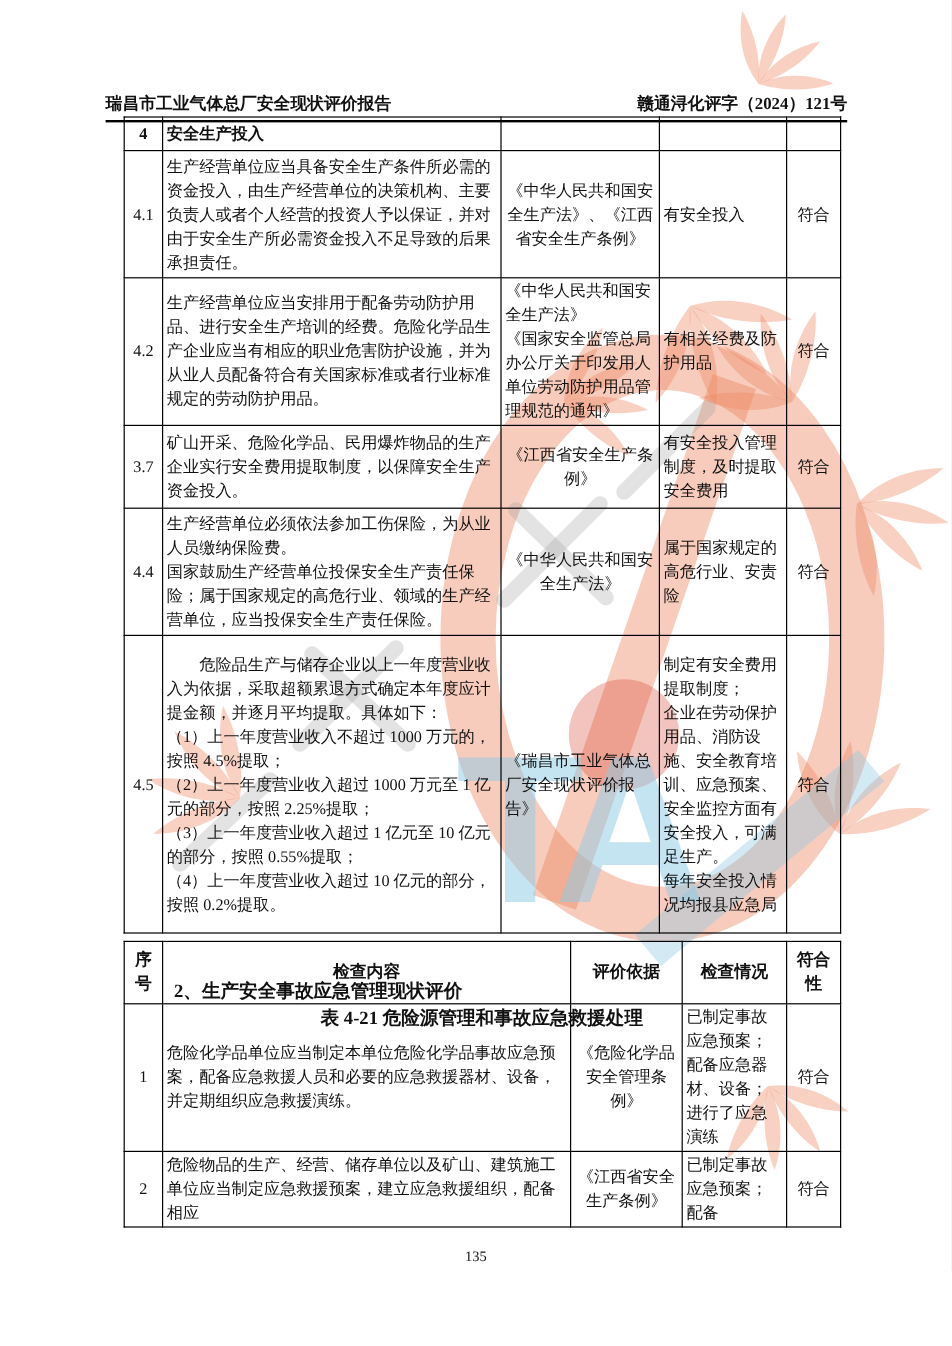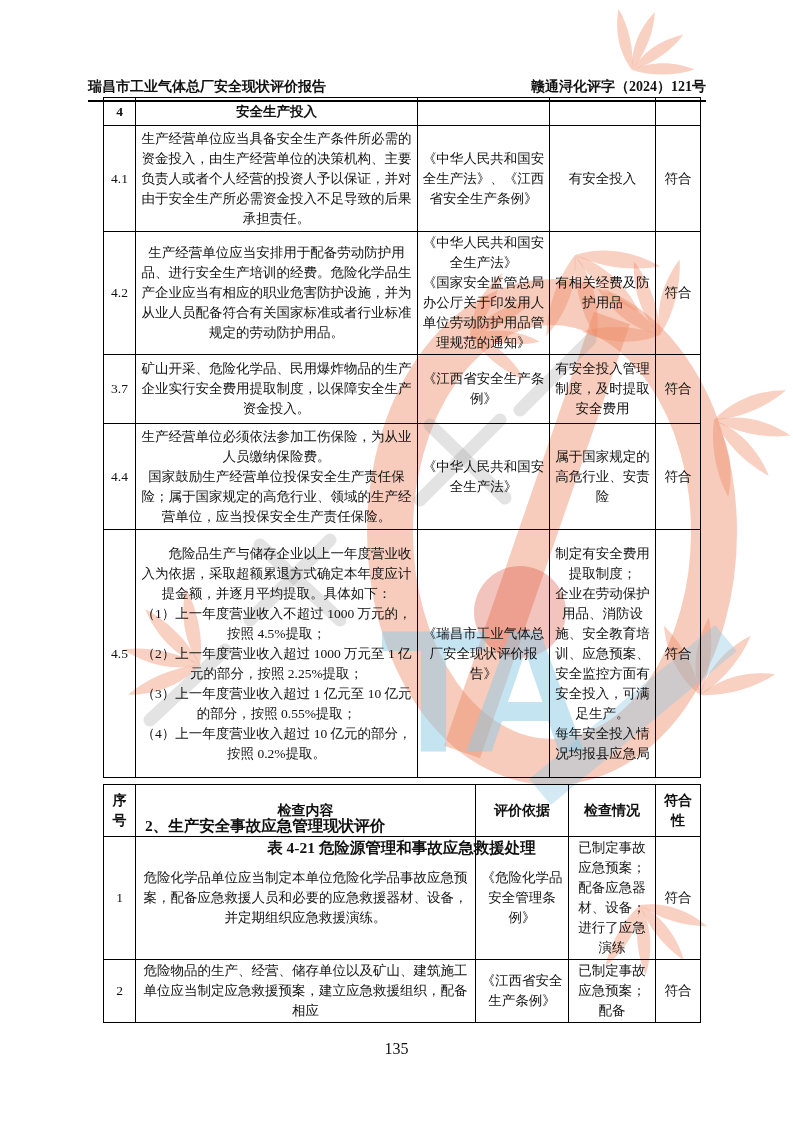--- a/index.html
+++ b/index.html
@@ -19,38 +19,38 @@
   }
   
   table{border-collapse:collapse;table-layout:fixed;background:transparent;}
   td{
     border:1px solid #000;font-size:13.5px;line-height:20px;color:#111;
     vertical-align:middle;padding:1px 3px;white-space:pre-wrap;word-break:break-all;
   }
   .t1{position:absolute;left:103px;top:97px;width:597px;z-index:1;}
   .t2{position:absolute;left:103px;top:784px;width:597px;z-index:1;}
   .c-center{text-align:center;}
-  .c-left{text-align:center;}
+  .c-left{text-align:left;}
   .bold{font-weight:bold;}
   .r-h28{height:28px;} .r-h106{height:106px;} .r-h121{height:121px;}
   .r-h69{height:69px;} .r-h248{height:248px;}
   .r2-h52{height:52px;} .r2-h96{height:96px;} .r2-h57{height:57px;}
   .t2 .hdr-cell{font-weight:bold;text-align:center;font-size:14px;}
   
   .sec-heading{
     position:absolute;left:145px;top:816px;z-index:1;
     font-weight:bold;font-size:15.5px;
   }
   .tbl-title{
     position:absolute;left:103px;top:838px;width:597px;z-index:1;
     text-align:center;font-weight:bold;font-size:15.5px;
   }
   .page-num{
     position:absolute;left:0;top:1040px;width:793px;z-index:1;
-    text-align:center;font-size:16px;
+    text-align:center;font-size:12px;
   }
 </style>
 </head>
 <body>
 
 <div id="page">
 
   <svg id="watermark" width="793" height="1122" viewBox="0 0 793 1122">
     <defs>
       <g id="fan">

